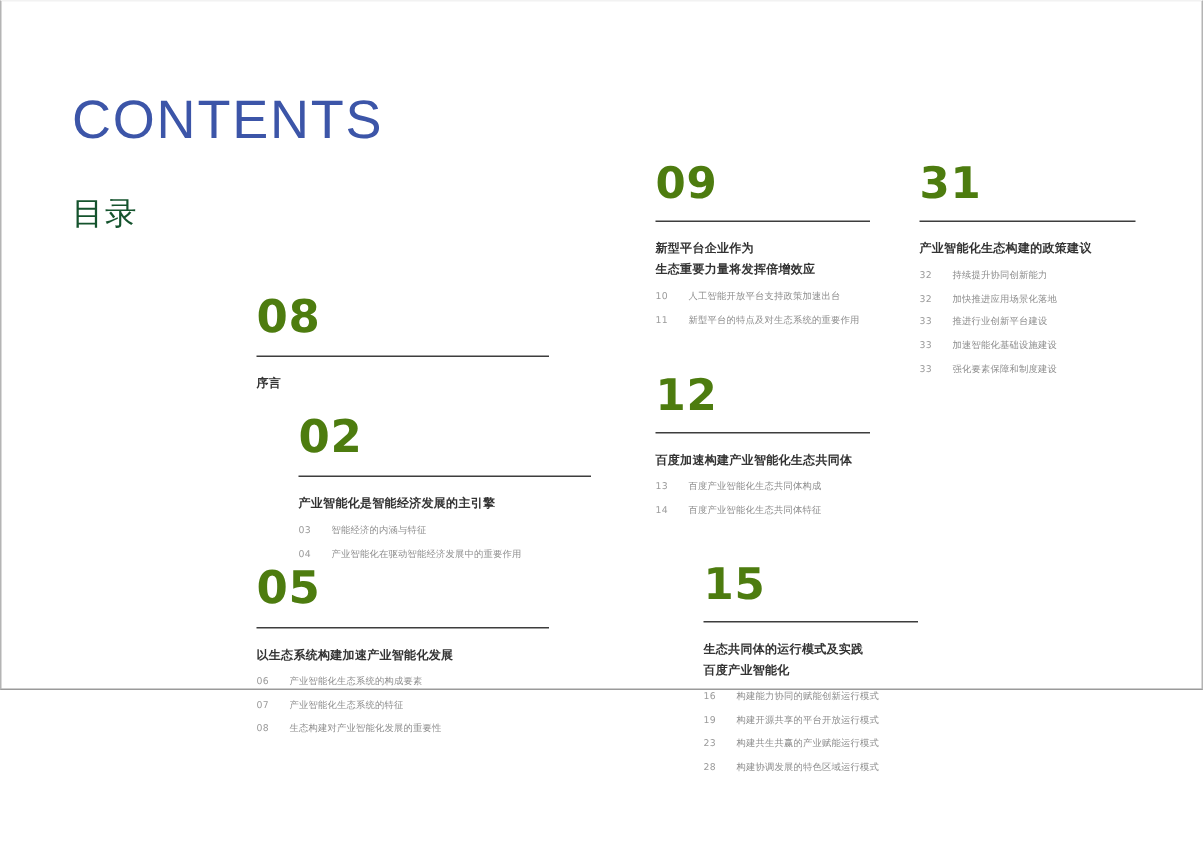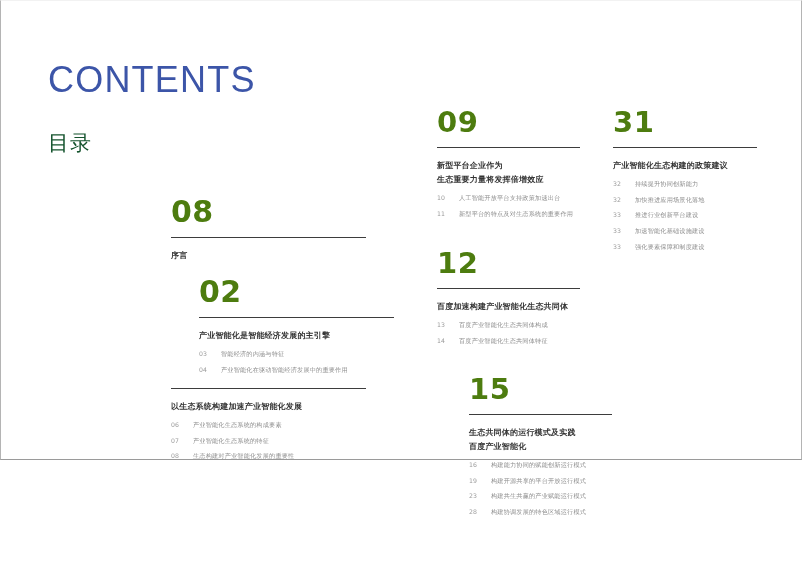--- a/index.html
+++ b/index.html
@@ -142,20 +142,21 @@
             <span class="sub-page">03</span>
             <span class="sub-text">智能经济的内涵与特征</span>
           </div>
           <div class="sub-item">
             <span class="sub-page">04</span>
             <span class="sub-text">产业智能化在驱动智能经济发展中的重要作用</span>
           </div>
         </div>
       </div>
       <div class="entry" style="top: 377px;">
+        <div class="entry-num">05</div>
         <div class="entry-rule"></div>
         <div class="entry-title">
           <span class="t-line">以生态系统构建加速产业智能化发展</span>
         </div>
         <div class="sub-list">
           <div class="sub-item">
             <span class="sub-page">06</span>
             <span class="sub-text">产业智能化生态系统的构成要素</span>
           </div>
           <div class="sub-item">

